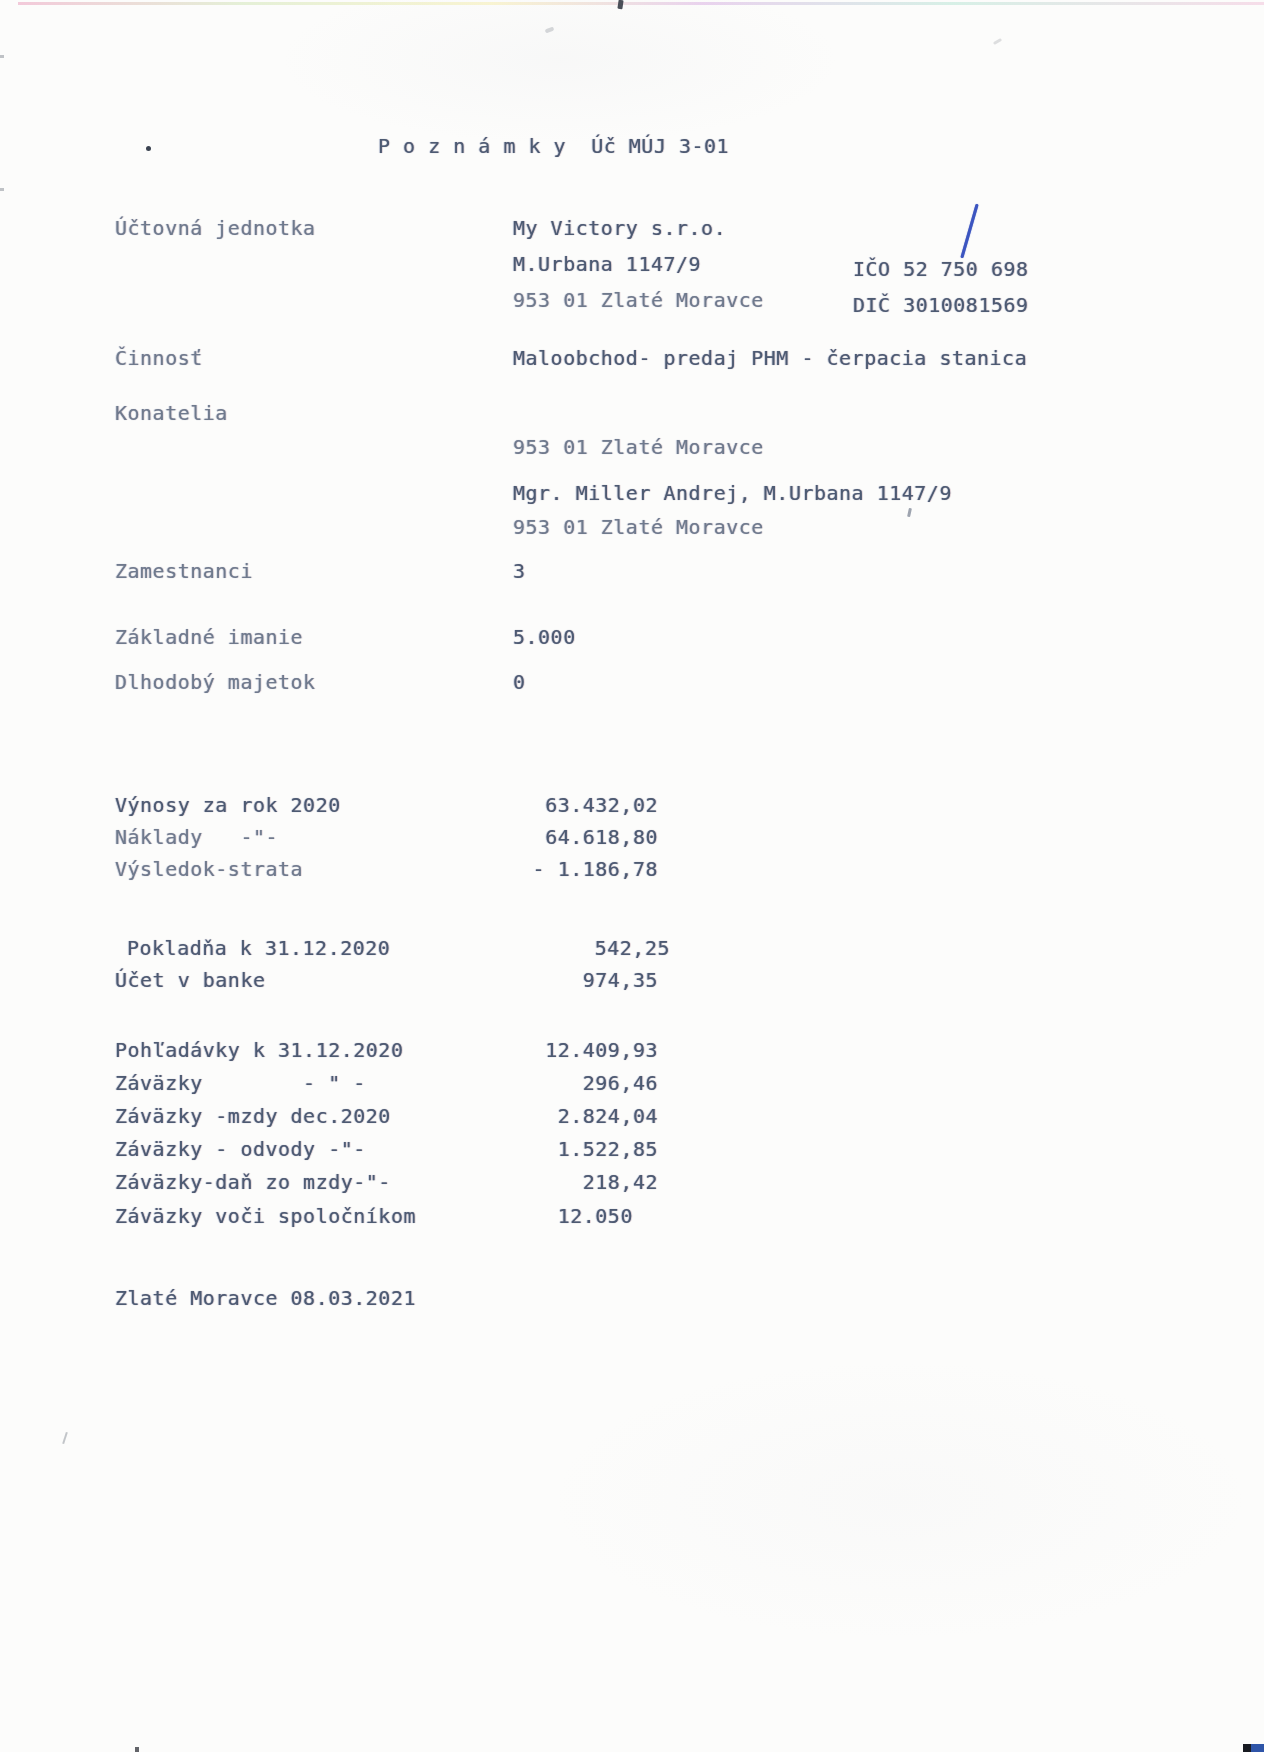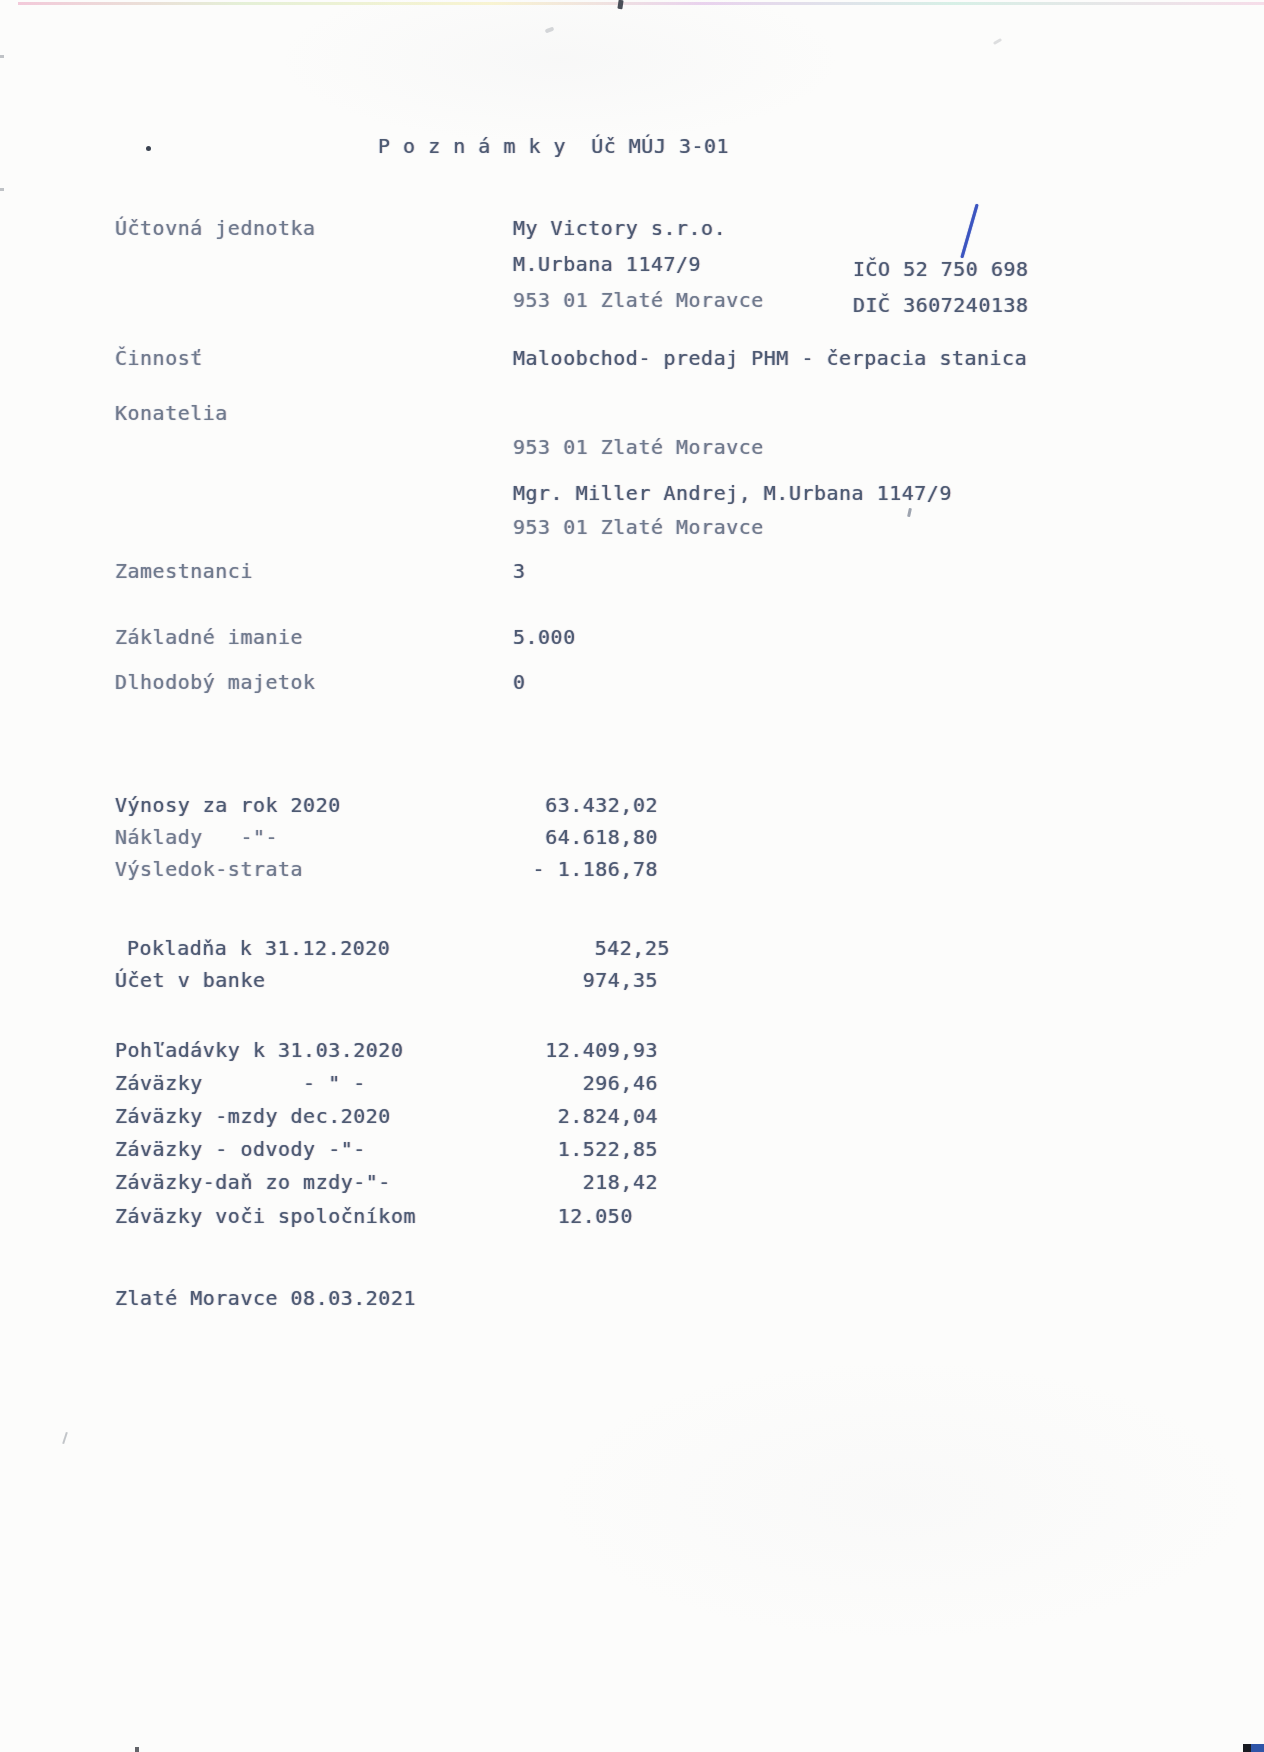--- a/index.html
+++ b/index.html
@@ -77,21 +77,21 @@
   <div class="line" style="top:251px;">
     <span class="val ink">M.Urbana 1147/9</span>
   </div>
   <div class="line" style="top:287px;">
     <span class="val ink faint">953 01 Zlaté Moravce</span>
   </div>
   <div class="line" style="top:256px;">
     <span class="idblock ink">IČO 52 750 698</span>
   </div>
   <div class="line" style="top:292px;">
-    <span class="idblock ink">DIČ 3607240138</span>
+    <span class="idblock ink">DIČ 3010081569</span>
   </div>
 
   <div class="line" style="top:345px;">
     <span class="lbl ink faint">Činnosť</span>
     <span class="val ink">Maloobchod- predaj PHM - čerpacia stanica</span>
   </div>
 
   <div class="line" style="top:400px;">
     <span class="lbl ink faint">Konatelia</span>
   </div>
@@ -134,21 +134,21 @@
   <div class="line" style="top:935px;margin-left:12px;">
     <span class="lbl ink">Pokladňa k 31.12.2020</span>
     <span class="amt ink">542,25</span>
   </div>
   <div class="line" style="top:967px;">
     <span class="lbl ink">Účet v banke</span>
     <span class="amt ink">974,35</span>
   </div>
 
   <div class="line" style="top:1037px;">
-    <span class="lbl ink">Pohľadávky k 31.03.2020</span>
+    <span class="lbl ink">Pohľadávky k 31.12.2020</span>
     <span class="amt ink">12.409,93</span>
   </div>
   <div class="line" style="top:1070px;">
     <span class="lbl ink">Záväzky        - " -</span>
     <span class="amt ink">296,46</span>
   </div>
   <div class="line" style="top:1103px;">
     <span class="lbl ink">Záväzky -mzdy dec.2020</span>
     <span class="amt ink">2.824,04</span>
   </div>

